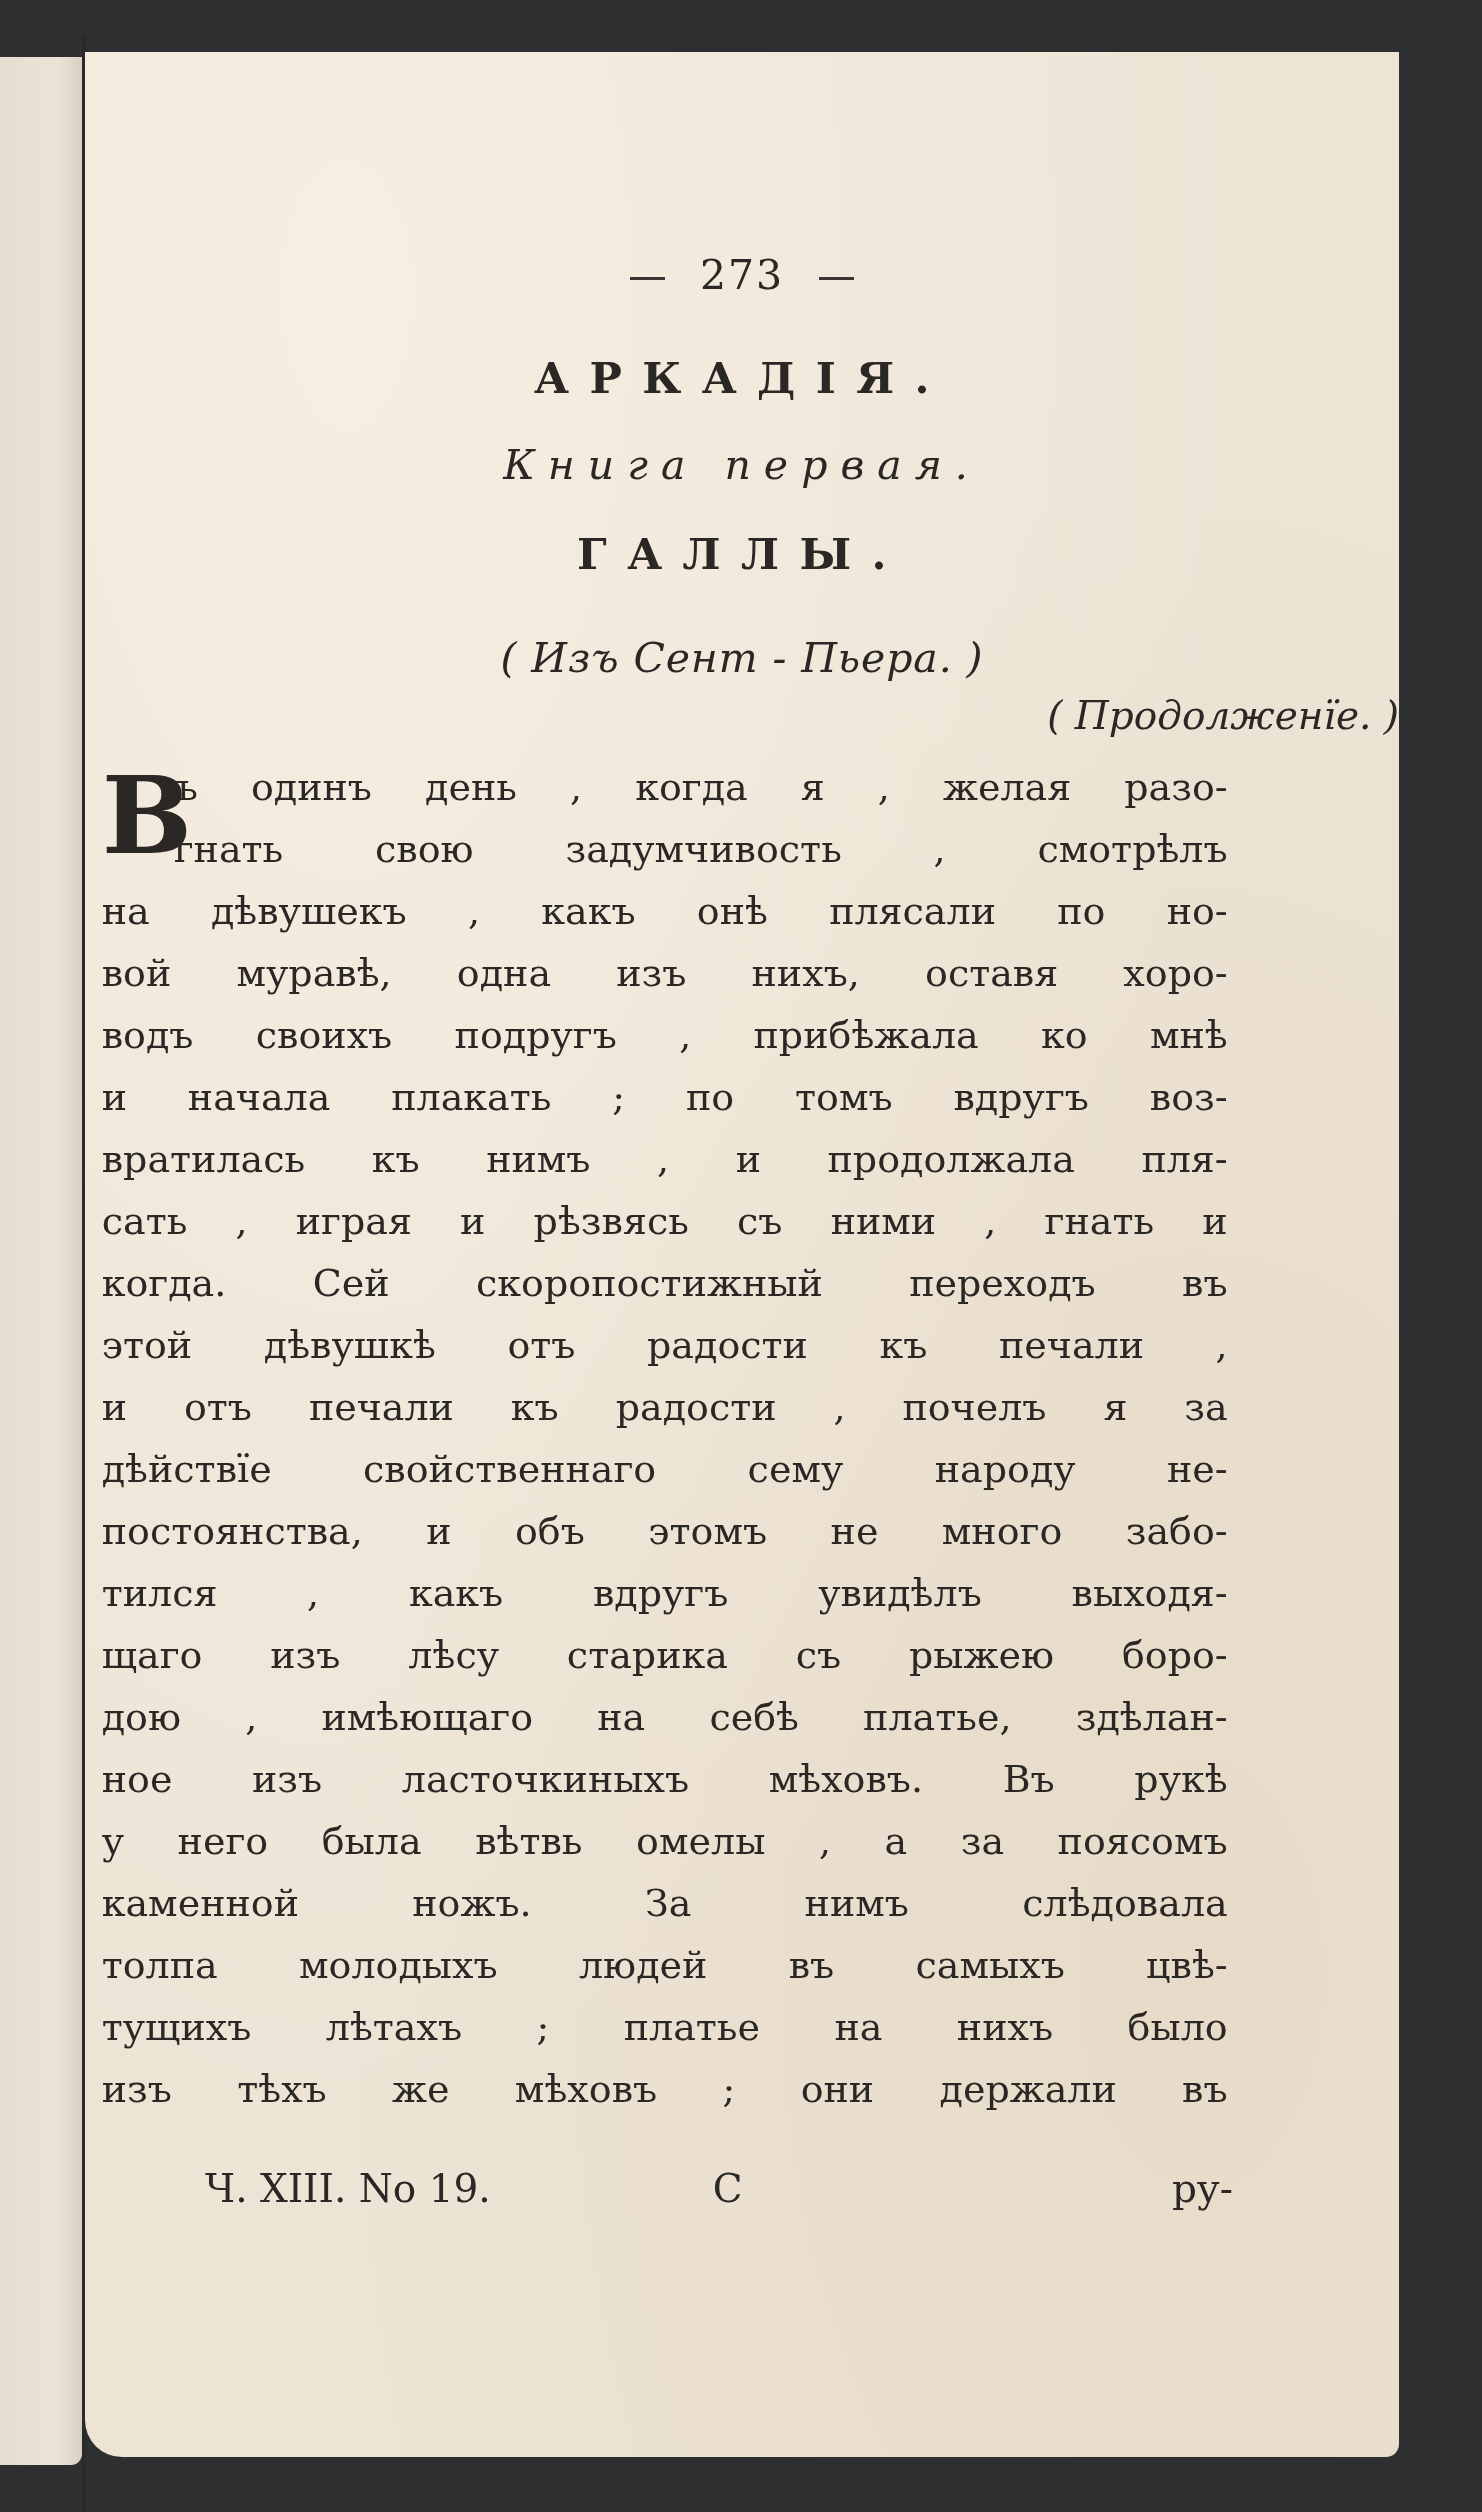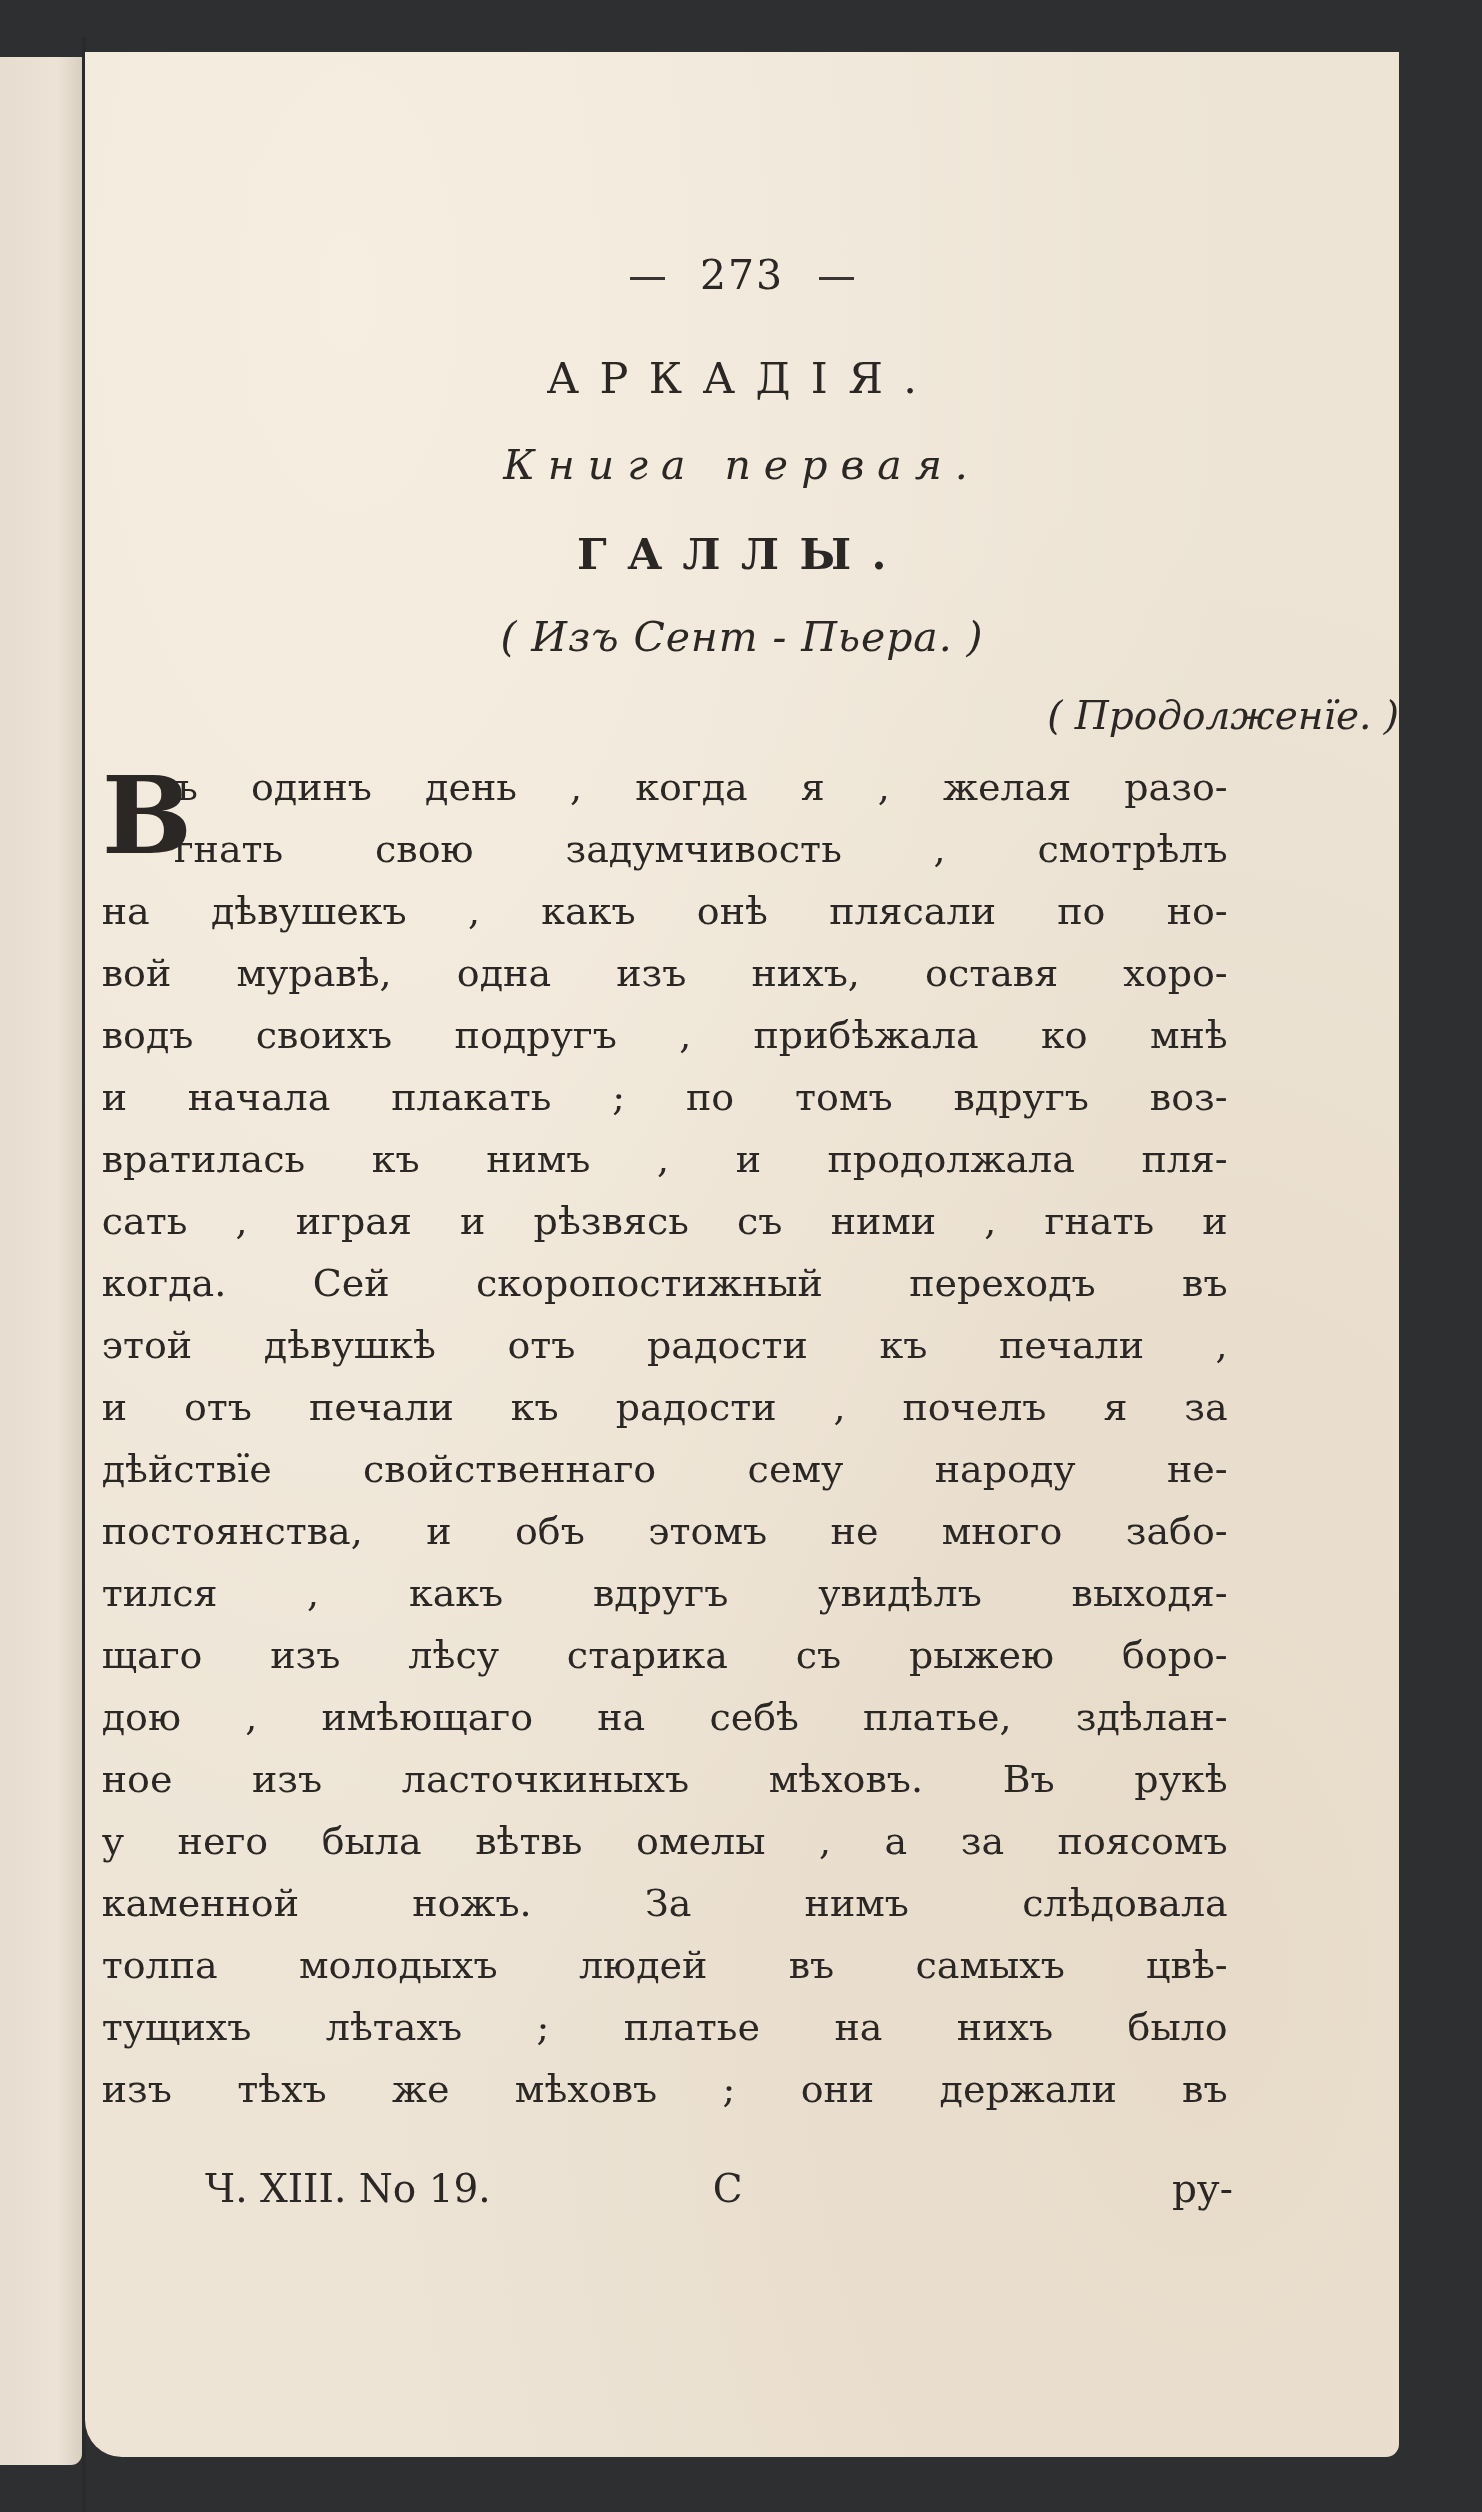--- a/index.html
+++ b/index.html
@@ -27,32 +27,32 @@
     border-bottom-right-radius: 13px;
     color: #2b2724;
   }
   .header-line {
     position: absolute; top: 199px; left: 0; width: 100%;
     text-align: center; font-size: 41px; letter-spacing: 1.9px;
   }
   .header-line .dash { display: inline-block; width: 35px; height: 3.7px; background: #3a3532; vertical-align: middle; margin: 0 35px; }
   .title {
     position: absolute; top: 301px; left: 0; width: 100%; text-align: center;
-    font-size: 43px; letter-spacing: 20.4px; font-weight: normal;
+    font-size: 43px; letter-spacing: 20.4px; font-weight: bold;
   }
   .subtitle {
     position: absolute; top: 389px; left: 0; width: 100%; text-align: center;
     font-size: 41px; font-style: italic; letter-spacing: 13px;
   }
   .section-title {
     position: absolute; top: 477px; left: 0; width: 100%; text-align: center;
     font-size: 43px; letter-spacing: 20.4px; font-weight: bold;
   }
   .source {
-    position: absolute; top: 561px; left: 0; width: 100%; text-align: center;
+    position: absolute; top: 582px; left: 0; width: 100%; text-align: center;
     font-size: 41px; font-style: italic; letter-spacing: 0.9px;
   }
   .continued {
     position: absolute; top: 641px; left: 0; width: 100%; text-align: right;
     font-size: 39px; font-style: italic;
   }
   .body {
     position: absolute; top: 704px; left: 16.7px; width: 1126px;
     font-size: 38px; line-height: 62px;
   }

